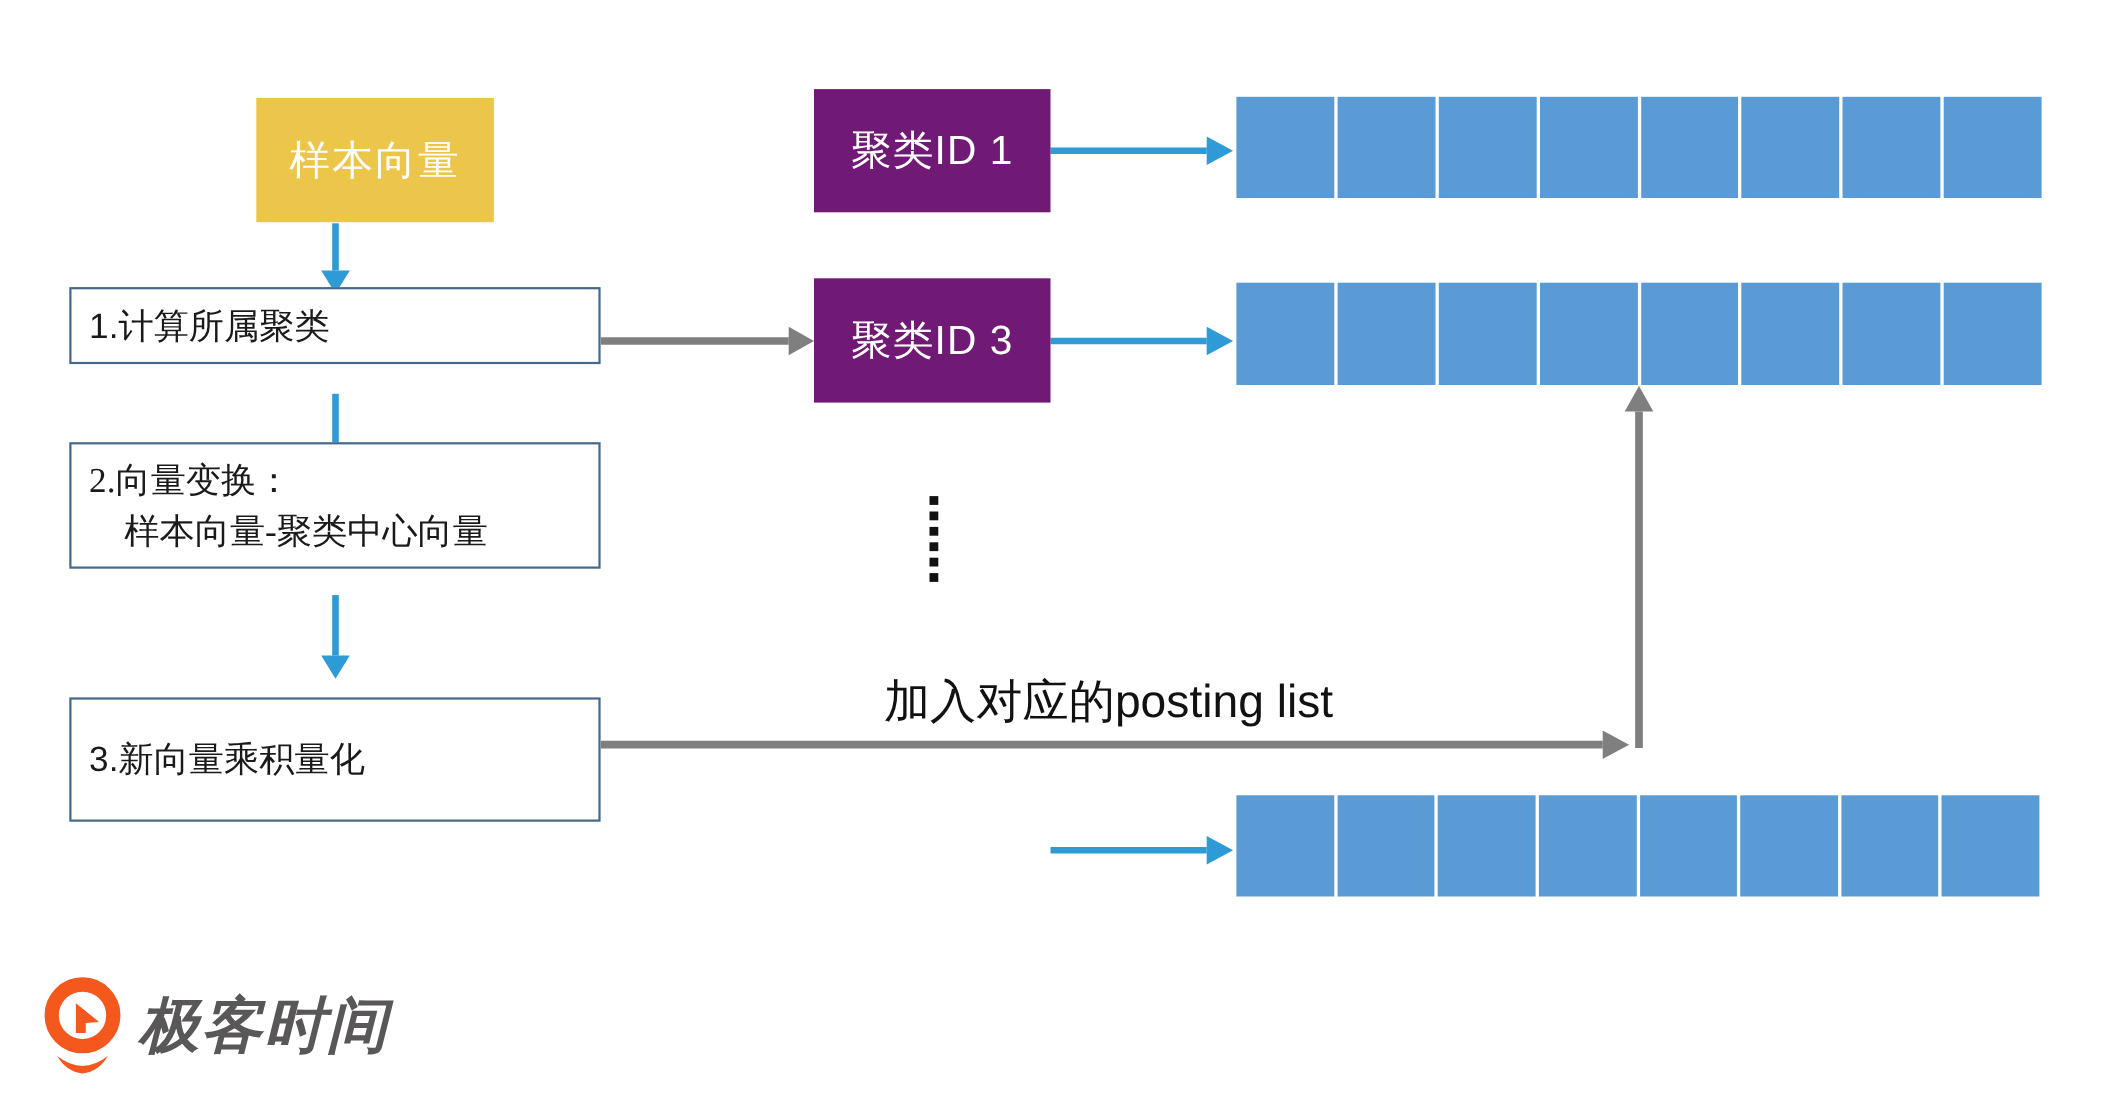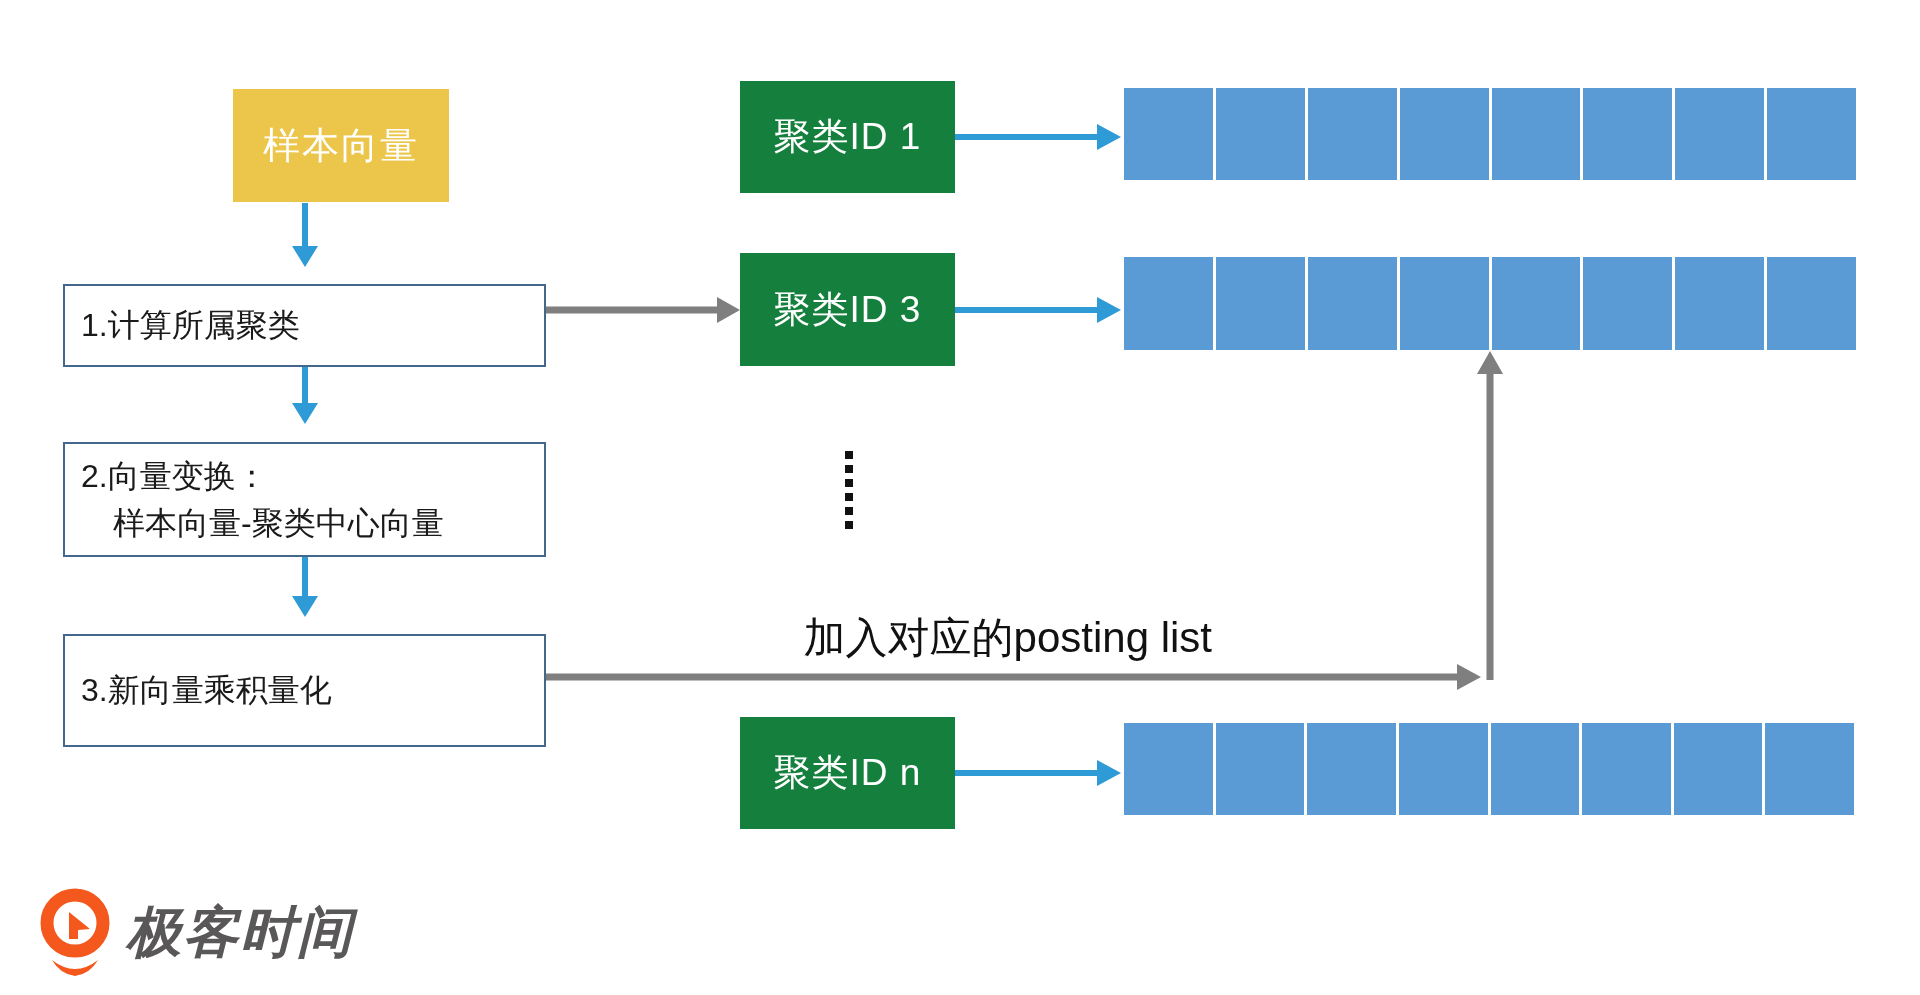--- a/index.html
+++ b/index.html
@@ -14,27 +14,27 @@
   .sample{
     left:197px;top:89px;width:216px;height:113px;background:#ECC64B;color:#ffffff;
     display:flex;align-items:center;justify-content:center;font-size:37px;letter-spacing:2px;margin-left:36px;
   }
   
   .step{
     left:63px;width:483px;background:#ffffff;border:2px solid #44688C;
     display:flex;flex-direction:column;justify-content:center;
     font-size:32px;padding-left:16px;line-height:1.45;
   }
-  .step1{top:284px;height:83px;}
-  .step2{top:442px;height:115px;}
+  .step1{top:261px;height:70px;}
+  .step2{top:402px;height:115px;font-family:Liberation Serif, serif;}
   .step3{top:634px;height:113px;}
   .step .indent{padding-left:32px;}
   
   .cluster{
-    left:740px;width:215px;background:#15803d;color:#ffffff;
+    left:740px;width:215px;background:#701a75;color:#ffffff;
     display:flex;align-items:center;justify-content:center;font-size:37px;letter-spacing:1px;
   }
   .cluster1{top:81px;height:112px;}
   .cluster2{top:253px;height:113px;}
   .clustern{top:717px;height:112px;}
   
   .plist{display:flex;gap:3px;}
   .plist .cell{flex:1;background:#5B9BD5;}
   .row1{left:1124px;top:88px;width:732px;height:92px;}
   .row2{left:1124px;top:257px;width:732px;height:93px;}
@@ -116,23 +116,20 @@
   <div class="abs step step3">
     <div>3.新向量乘积量化</div>
   </div>
 
   <div class="abs cluster cluster1">
     <span>聚类ID 1</span>
   </div>
   <div class="abs cluster cluster2">
     <span>聚类ID 3</span>
   </div>
-  <div class="abs cluster clustern">
-    <span>聚类ID n</span>
-  </div>
 
   <div class="abs plist row1">
     <div class="cell"></div>
     <div class="cell"></div>
     <div class="cell"></div>
     <div class="cell"></div>
     <div class="cell"></div>
     <div class="cell"></div>
     <div class="cell"></div>
     <div class="cell"></div>

